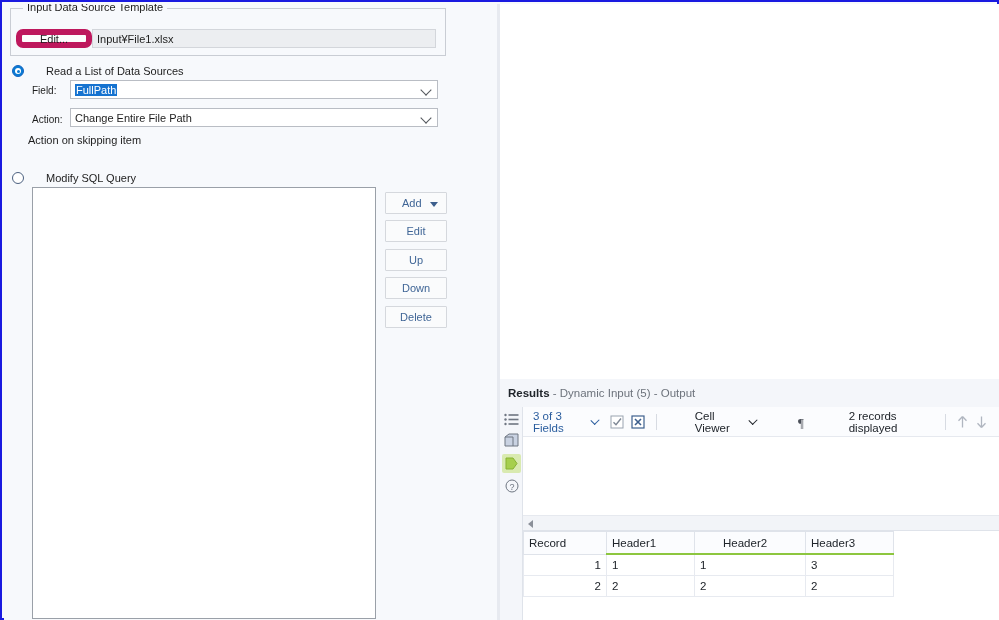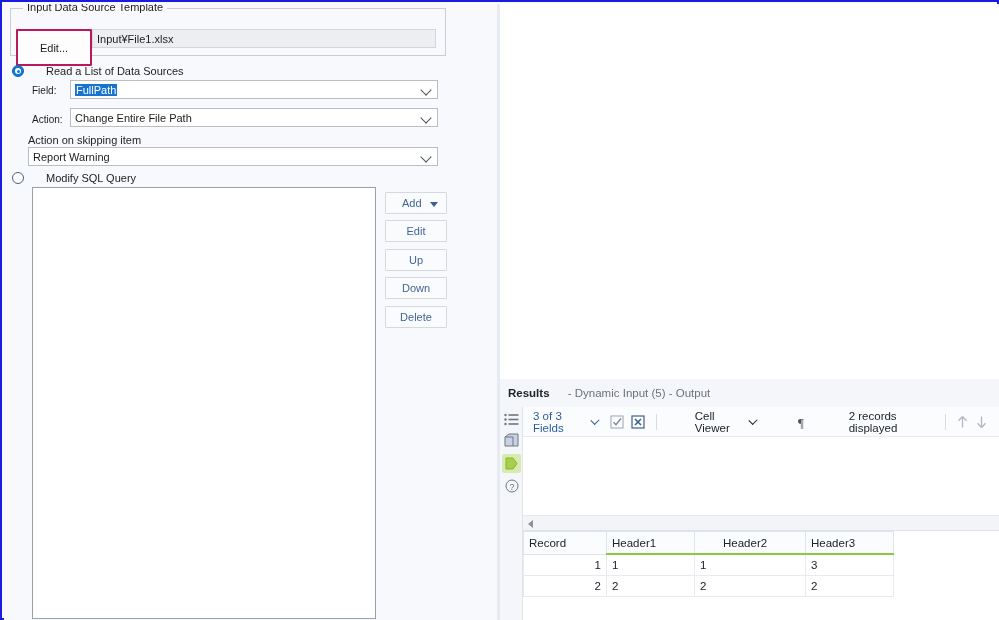--- a/index.html
+++ b/index.html
@@ -11,22 +11,22 @@
     -webkit-font-smoothing:antialiased;
   }
   #root{position:relative;width:999px;height:620px;box-sizing:border-box;border:2px solid #1a1ae0;background:#f7f9fc;}
 
   
   #left-panel{position:absolute;left:2px;top:2px;width:494px;height:616px;background:#f7f9fc;overflow:hidden;}
 
   .groupbox{position:absolute;left:6px;top:4px;width:434px;height:46px;border:1px solid #c9cdd4;background:transparent;}
   .groupbox-title{position:absolute;left:12px;top:-8px;background:#f7f9fc;padding:0 4px;font-size:11px;color:#1d1d1d;line-height:12px;}
 
-  .edit-btn{position:absolute;left:12px;top:25px;width:76px;height:37px;background:#fdfdfd;border:2px solid #be185d;font-size:11px;color:#1d1d1d;
-    display:flex;align-items:center;justify-content:center;border-radius:1px;box-sizing:border-box;}
+  .edit-btn{position:absolute;left:12px;top:25px;width:76px;height:19px;background:#fdfdfd;border:6px solid #be185d;font-size:11px;color:#1d1d1d;
+    display:flex;align-items:center;justify-content:center;border-radius:7px;box-sizing:border-box;}
   .path-field{position:absolute;left:88px;top:25px;width:344px;height:19px;background:#eceef1;border:1px solid #d3d6db;
     box-sizing:border-box;display:flex;align-items:center;padding-left:4px;font-size:11px;color:#1d1d1d;}
 
   .radio-row{position:absolute;display:flex;align-items:center;gap:22px;}
   .radio{width:12px;height:12px;border-radius:50%;border:1px solid #4c6180;background:#fff;box-sizing:border-box;position:relative;flex:none;}
   .radio.checked{border:1px solid #1565c0;background:#0a7bd4;}
   .radio.checked::after{content:"";position:absolute;left:2px;top:2px;width:6px;height:6px;border-radius:50%;background:#fff;}
   .radio.checked::before{content:"";position:absolute;left:3.5px;top:3.5px;width:3px;height:3px;border-radius:50%;background:#0a7bd4;z-index:2;}
   .radio-label{font-size:11px;color:#1d1d1d;}
 
@@ -45,21 +45,21 @@
   .btn .caret{position:absolute;right:8px;top:9px;width:0;height:0;border-left:4px solid transparent;border-right:4px solid transparent;border-top:5px solid #3d5f8d;}
 
   
   #canvas{position:absolute;left:498px;top:2px;width:499px;height:375px;background:#ffffff;}
   .divider-v{position:absolute;left:495px;top:2px;width:3px;height:616px;background:#e7eaf0;}
 
   
   #results{position:absolute;left:498px;top:377px;width:499px;height:241px;background:#f4f6fa;}
   .res-title{position:absolute;left:8px;top:8px;font-size:11.5px;color:#4a4f57;}
   .res-title b{color:#20252b;font-weight:bold;}
-  .res-title span.sub{color:#6d737c;padding-left:15px;}
+  .res-title span.sub{color:#6d737c;}
 
   .res-railbar{position:absolute;left:0;top:28px;width:22px;height:213px;background:#f4f6fa;}
   .rail-ico{position:absolute;left:3px;width:17px;height:17px;display:flex;align-items:center;justify-content:center;}
 
   .res-body{position:absolute;left:22px;top:28px;width:477px;height:213px;background:#fff;border-left:1px solid #dfe3ea;box-sizing:border-box;}
   .res-toolbar{position:absolute;left:0;top:0;width:477px;height:30px;background:#fbfcfe;border-bottom:1px solid #e6e9ef;box-sizing:border-box;
      display:flex;align-items:center;}
   .tb-item{display:flex;align-items:center;font-size:11.5px;color:#2a5d9e;margin-left:10px;}
   .tb-item.dark{color:#20252b;padding-left:28px;}
   .tb-chev{width:6px;height:6px;border-right:1.4px solid #2a5d9e;border-bottom:1.4px solid #2a5d9e;transform:rotate(45deg);margin-left:6px;margin-top:-3px;}
@@ -105,24 +105,20 @@
       <span class="chev"></span>
     </div>
 
     <div class="field-lbl" style="left:28px;top:110px;">Action:</div>
     <div class="combo" style="left:66px;top:104px;width:368px;">
       <span>Change Entire File Path</span>
       <span class="chev"></span>
     </div>
 
     <div class="field-lbl" style="left:24px;top:130px;font-size:11px;">Action on skipping item</div>
-    <div class="combo" style="left:24px;top:143px;width:410px;">
-      <span>Report Warning</span>
-      <span class="chev"></span>
-    </div>
 
     <div class="radio-row" style="left:8px;top:168px;">
       <span class="radio"></span>
       <span class="radio-label">Modify SQL Query</span>
     </div>
 
     <div class="sqlbox"></div>
 
     <div class="btn add" style="left:381px;top:188px;">
       <span>Add</span>

